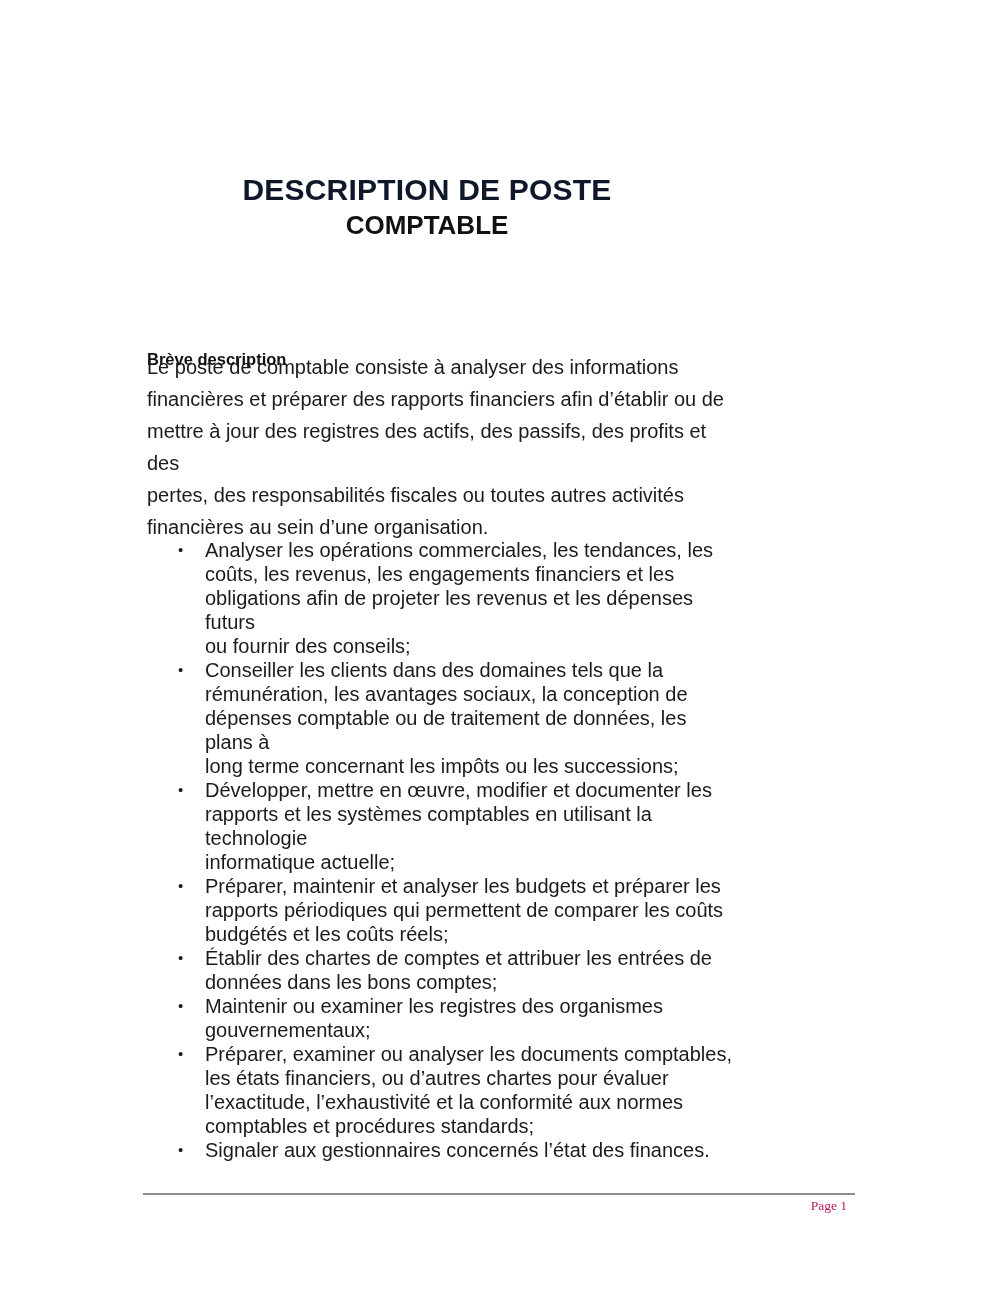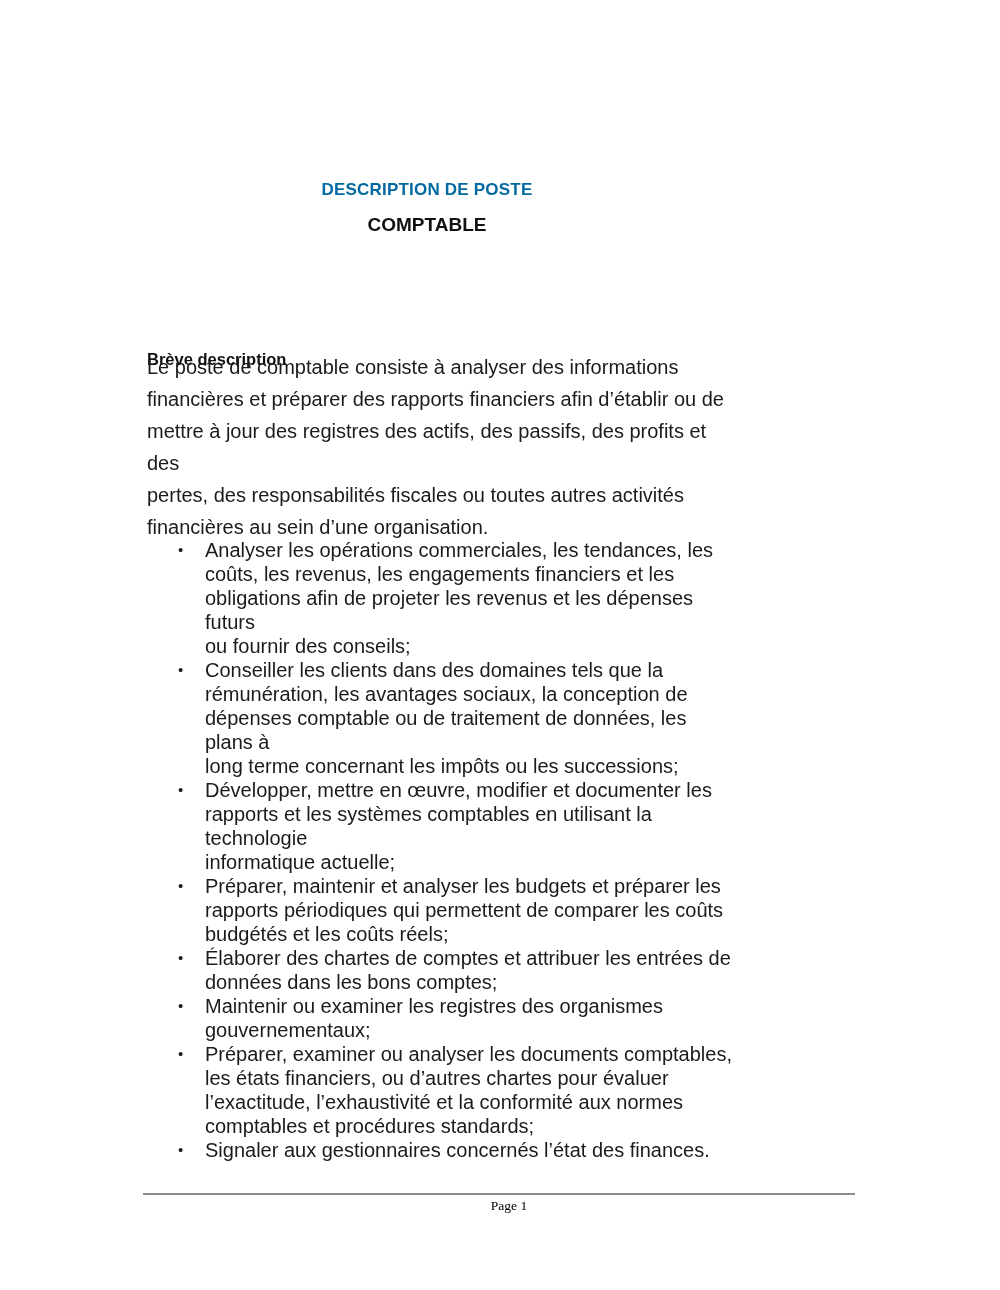--- a/index.html
+++ b/index.html
@@ -15,33 +15,33 @@
     overflow: hidden;
     font-family: "Liberation Sans", "DejaVu Sans", sans-serif;
     color: #1b1b1b;
   }
   .doc-title {
     position: absolute;
     left: 147px;
     top: 177px;
     width: 560px;
     text-align: center;
-    font-size: 17px;
+    font-size: 30px;
     line-height: 26px;
     font-weight: bold;
-    color: #0369a1;
+    color: #0f172a;
     letter-spacing: 0.2px;
   }
   .doc-subtitle {
     position: absolute;
     left: 147px;
     top: 212px;
     width: 560px;
     text-align: center;
-    font-size: 19px;
+    font-size: 26px;
     line-height: 26px;
     font-weight: bold;
     color: #111111;
   }
   .section-heading {
     position: absolute;
     left: 147px;
     width: 560px;
     font-size: 16.5px;
     line-height: 24px;
@@ -90,30 +90,30 @@
   .footer-divider {
     position: absolute;
     left: 143px;
     top: 1193px;
     width: 712px;
     height: 0;
     border-top: 2px solid #8c8c8c;
   }
   .page-number {
     position: absolute;
-    left: 157px;
+    left: 143px;
     top: 1197px;
     width: 712px;
-    text-align: center;
+    text-align: right;
     padding-right: 8px;
     box-sizing: border-box;
     font-family: "Liberation Serif", "DejaVu Serif", serif;
     font-size: 13.5px;
     line-height: 18px;
-    color: #000000;
+    color: #be185d;
   }
 </style>
 </head>
 <body>
 
 <div class="page">
 
   <div class="doc-title">DESCRIPTION DE POSTE</div>
 
   <div class="doc-subtitle">COMPTABLE</div>
@@ -149,21 +149,21 @@
 informatique actuelle;</span>
     </li>
     <li class="task-item">
       <span class="task-bullet">•</span>
       <span class="task-text">Préparer, maintenir et analyser les budgets et préparer les
 rapports périodiques qui permettent de comparer les coûts
 budgétés et les coûts réels;</span>
     </li>
     <li class="task-item">
       <span class="task-bullet">•</span>
-      <span class="task-text">Élaborer des chartes de comptes et attribuer les entrées de
+      <span class="task-text">Établir des chartes de comptes et attribuer les entrées de
 données dans les bons comptes;</span>
     </li>
     <li class="task-item">
       <span class="task-bullet">•</span>
       <span class="task-text">Maintenir ou examiner les registres des organismes
 gouvernementaux;</span>
     </li>
     <li class="task-item">
       <span class="task-bullet">•</span>
       <span class="task-text">Préparer, examiner ou analyser les documents comptables,

